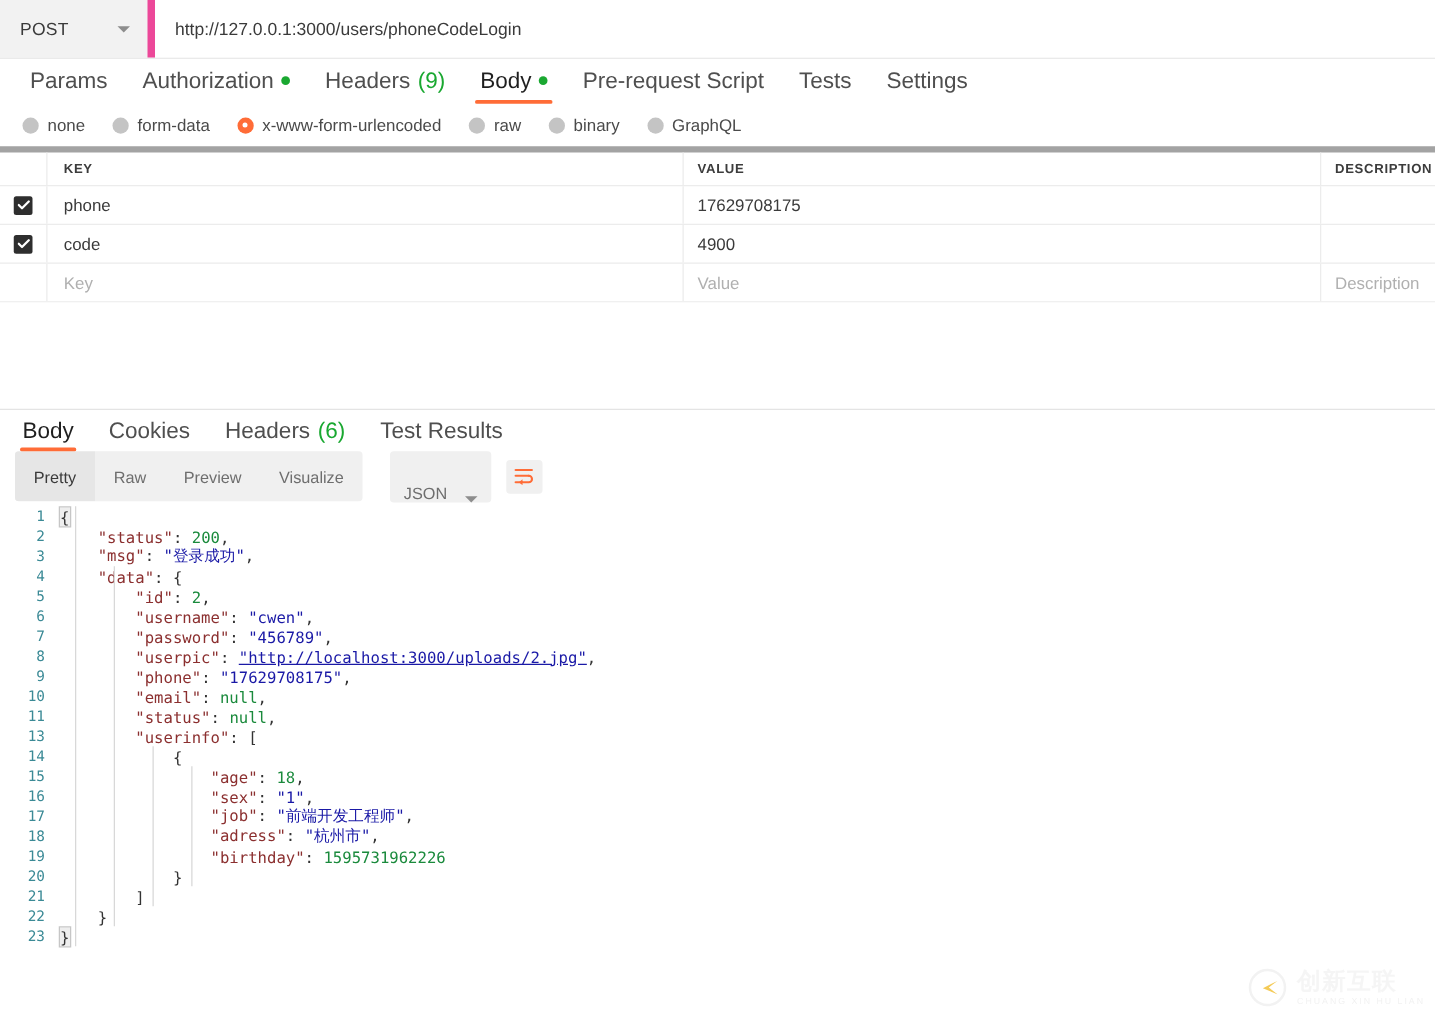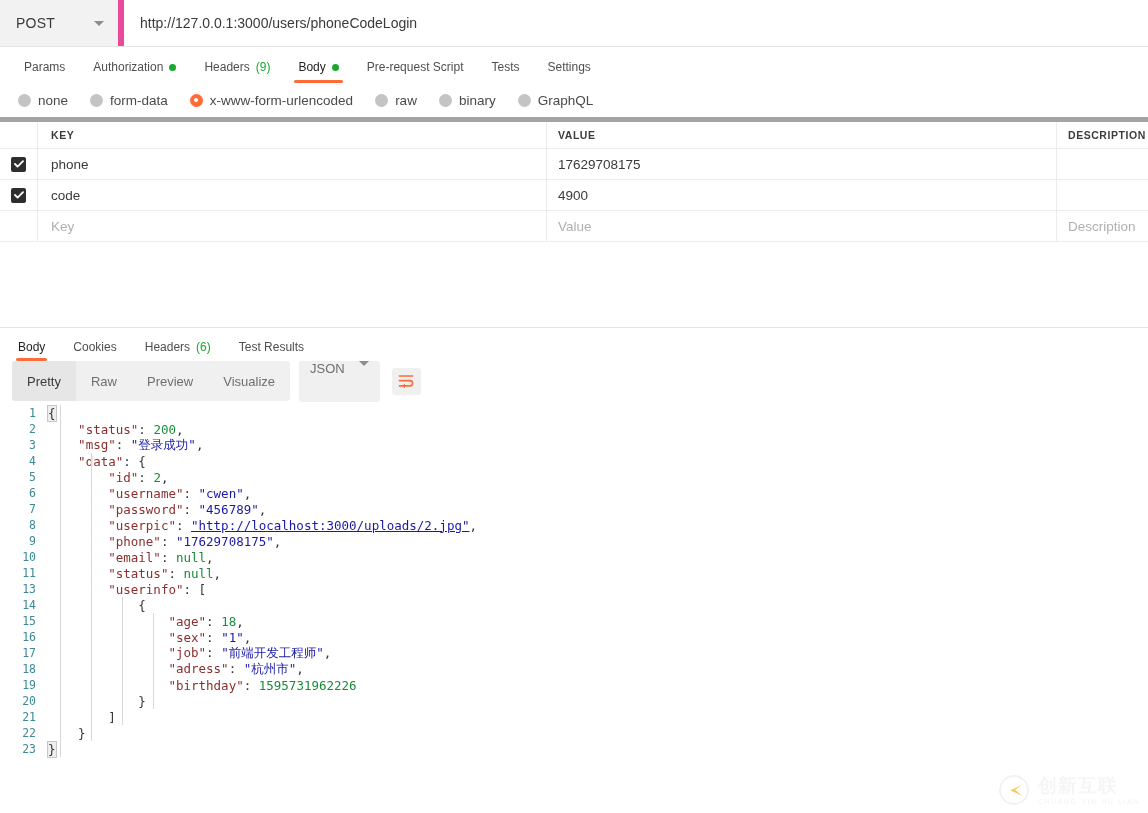--- a/index.html
+++ b/index.html
@@ -37,21 +37,21 @@
 
   
   .req-tabs {
     display: flex; align-items: flex-end;
     height: 36px; padding: 0 10px;
     gap: 0;
   }
   .rtab {
     position: relative;
     padding: 0 14px 10px 14px;
-    font-size: 12px; color: #4f4f4f; cursor: pointer;
+    font-size: 18px; color: #4f4f4f; cursor: pointer;
     display: flex; align-items: center; gap: 6px;
     line-height: 1;
     justify-content: flex-end;
   }
   .rtab.active { color: #1f1f1f; }
   .rtab.active::after {
     content: ""; position: absolute; left: 10px; right: 10px; bottom: 0;
     height: 3px; background: #ff6c37; border-radius: 2px;
   }
   .dot-green { width: 7px; height: 7px; border-radius: 50%; background: #1aa831; display:inline-block; }
@@ -97,23 +97,23 @@
   .resp-sep { border-top: 1px solid #e4e4e4; }
   .resp-tabs { display:flex; align-items: flex-end; height: 33px; padding: 0 0 0 4px; }
   .resp-tabs .rtab { padding: 0 14px 8px 14px; }
   .resp-tabs .rtab.active::after { left: 12px; right: 12px; }
 
   .viewer-bar { display: flex; align-items: center; height: 40px; padding: 0 12px; gap: 8px; }
   .seg-group { display:flex; background:#f0f0f0; border-radius: 3px; overflow:hidden; height:40px; }
   .seg { padding: 0 15px; display:flex; align-items:center; font-size: 13px; color:#6e6e6e; cursor:pointer; }
   .seg.on { background:#e6e6e6; color:#3a3a3a; }
   .json-sel {
-    display:flex; align-items:flex-start; gap: 14px; height:41px; padding: 0 11px;
+    display:flex; align-items:flex-end; gap: 14px; height:41px; padding: 0 11px;
     background:#f0f0f0; border-radius:3px; font-size:13px; color:#6e6e6e; cursor:pointer;
-    margin-left: 1px;
+    margin-left: 14px;
   }
   .wrap-btn {
     width: 29px; height:27px; background:#f0f0f0; border-radius:3px;
     display:flex; align-items:center; justify-content:center; cursor:pointer; margin-left:4px;
   }
 
   
   .code-area { position: relative; padding-top: 4px; font-family: "DejaVu Sans Mono", monospace; font-size: 12.5px; }
   .code-line { display:flex; height: 16px; align-items: center; }
   .ln {

